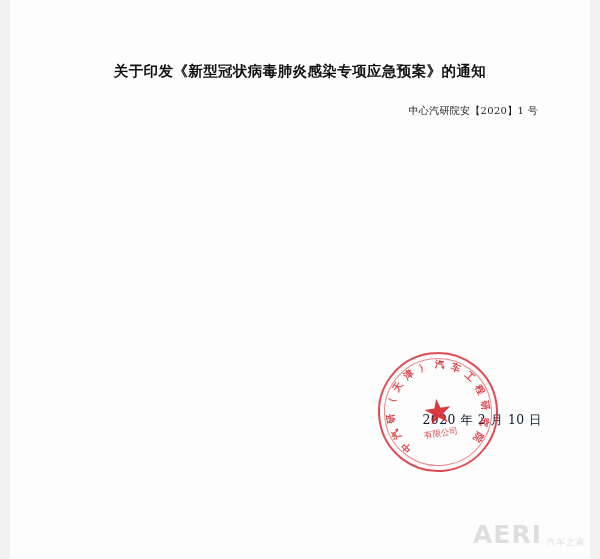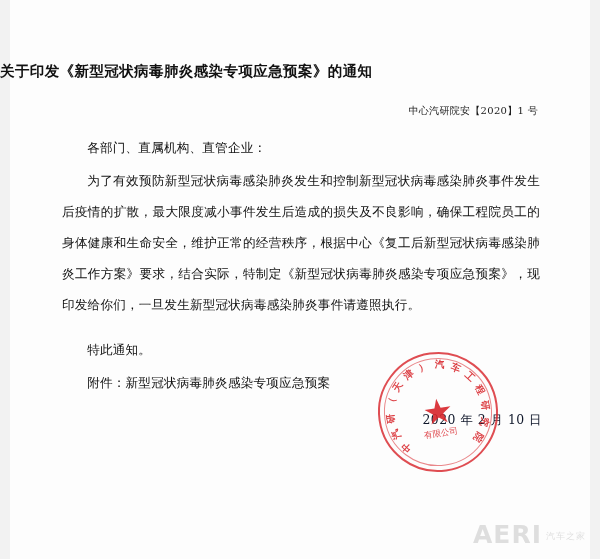--- a/index.html
+++ b/index.html
@@ -19,20 +19,21 @@
     width: 600px;
     height: 559px;
     background: #fdfdfd;
     box-sizing: border-box;
   }
   .doc-title {
     position: absolute;
     top: 62px;
     left: 0;
     width: 600px;
+    text-align: center;
     font-size: 14.5px;
     font-weight: bold;
     color: #111;
     letter-spacing: 0.4px;
     font-family: "DejaVu Serif", "Liberation Serif", serif;
   }
   .doc-number {
     position: absolute;
     top: 104px;
     right: 62px;
@@ -143,21 +144,21 @@
   }
   .watermark .wm-mark {
     font-size: 25px;
     font-weight: bold;
     letter-spacing: 1px;
     font-family: "DejaVu Sans", "Liberation Sans", sans-serif;
   }
   .watermark .wm-sub {
     font-size: 9px;
     margin-left: 4px;
-    margin-top: 10px;
+    margin-top: 16px;
     letter-spacing: 1px;
   }
   .edge-left, .edge-right {
     position: absolute;
     top: 0;
     width: 10px;
     height: 559px;
     background: #f2f2f2;
   }
   .edge-left { left: 0; }
@@ -168,26 +169,20 @@
 
 <div class="page">
 
   <div class="edge-left"></div>
   <div class="edge-right"></div>
 
   <div class="doc-title">关于印发《新型冠状病毒肺炎感染专项应急预案》的通知</div>
 
   <div class="doc-number">中心汽研院安【2020】1 号</div>
 
-  <div class="body-block">
-    <p class="para indent">各部门、直属机构、直管企业：</p>
-    <p class="para indent">为了有效预防新型冠状病毒感染肺炎发生和控制新型冠状病毒感染肺炎事件发生后疫情的扩散，最大限度减小事件发生后造成的损失及不良影响，确保工程院员工的身体健康和生命安全，维护正常的经营秩序，根据中心《复工后新型冠状病毒感染肺炎工作方案》要求，结合实际，特制定《新型冠状病毒肺炎感染专项应急预案》，现印发给你们，一旦发生新型冠状病毒感染肺炎事件请遵照执行。</p>
-    <p class="para indent gap-top">特此通知。</p>
-    <p class="para indent">附件：新型冠状病毒肺炎感染专项应急预案</p>
-  </div>
 
   <div class="date-line">2020 年 2 月 10 日</div>
 
   <div class="seal">
     <div class="seal-ring"></div>
     <div class="seal-ring-inner"></div>
     <div class="seal-star">★</div>
     <div class="seal-text" id="seal-arc">
         <span style="transform: rotate(-130deg) translate(0px, -47px) rotate(0deg) translate(-50%, -50%);">中</span>
         <span style="transform: rotate(-110deg) translate(0px, -47px) rotate(0deg) translate(-50%, -50%);">汽</span>

